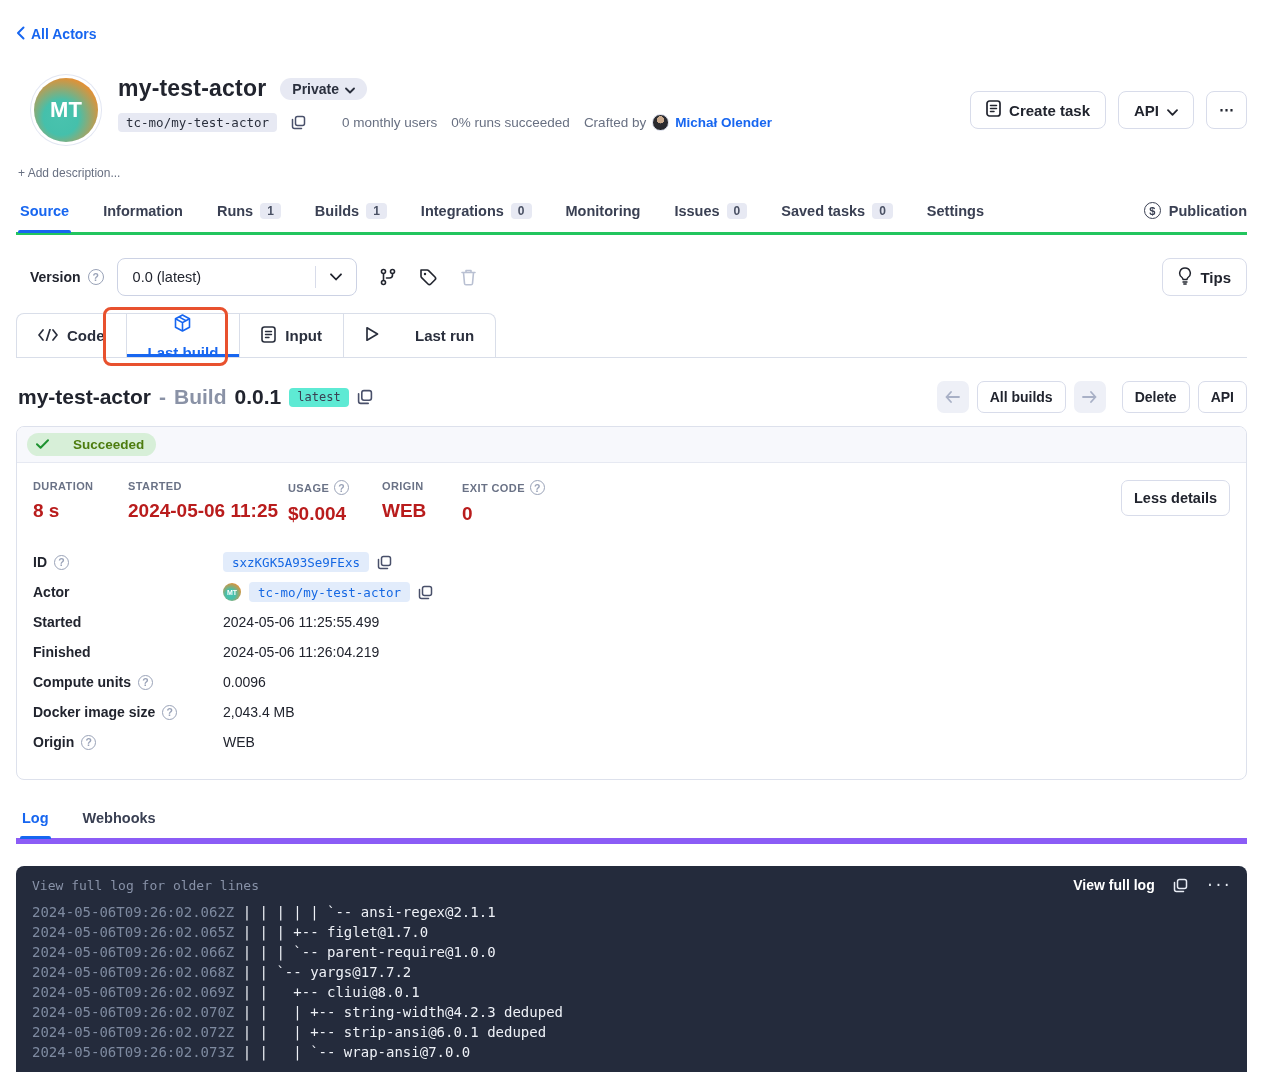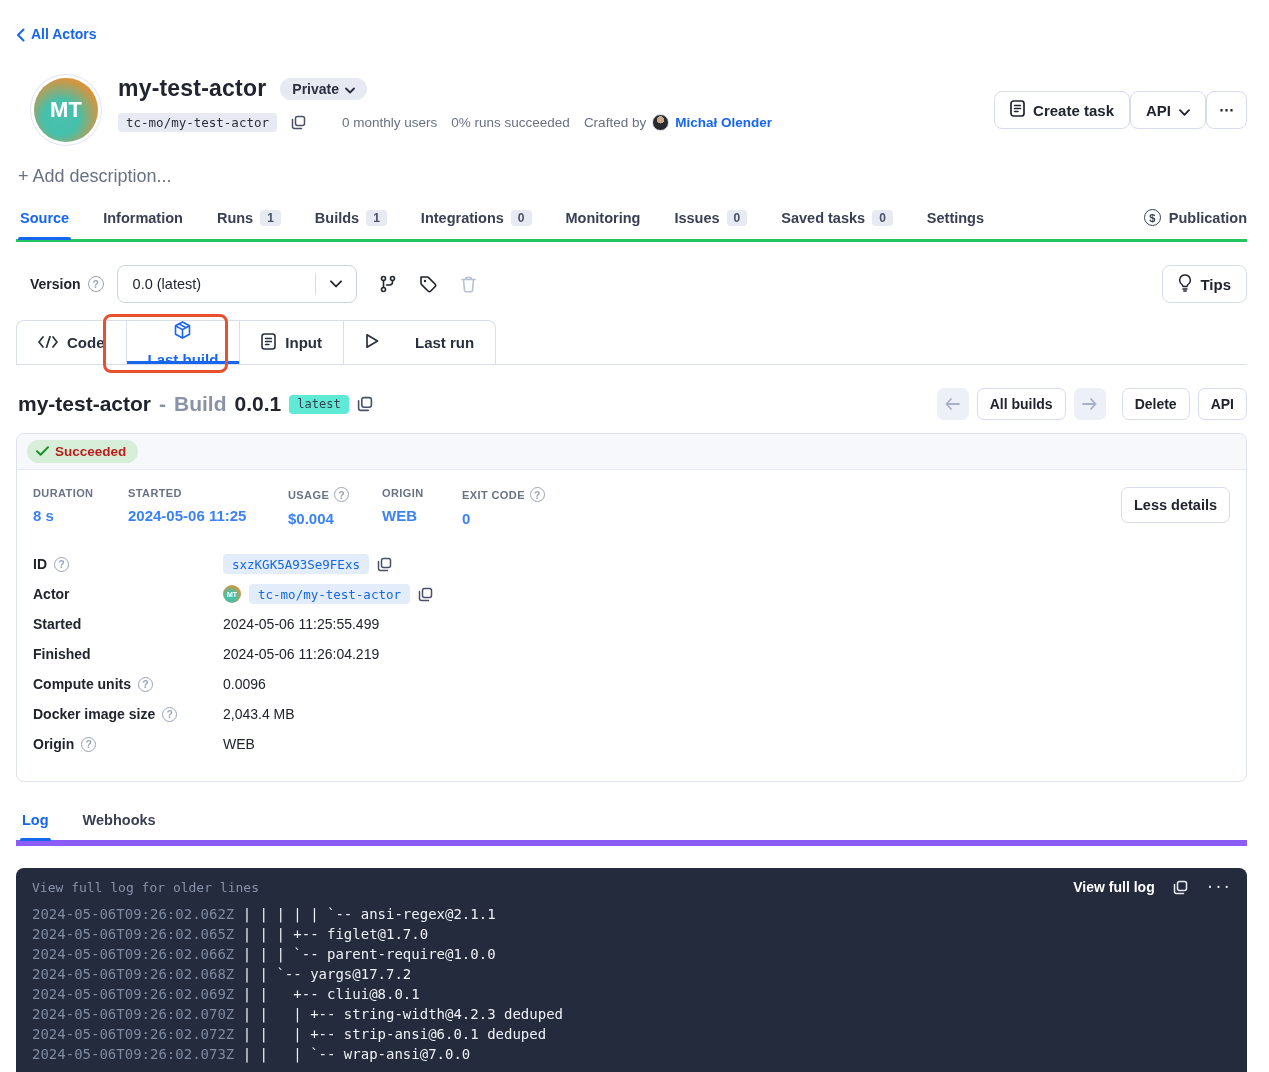--- a/index.html
+++ b/index.html
@@ -3,21 +3,21 @@
 <meta charset="utf-8">
 <style>
   * { margin:0; padding:0; box-sizing:border-box; }
   html,body { width:1269px; height:1072px; overflow:hidden; background:#fff;
     font-family:"Liberation Sans", sans-serif; color:#21242e; }
   .mono { font-family:"DejaVu Sans Mono", monospace; }
 
   .page { padding:0 22px 0 16px; }
 
   
-  .breadcrumb { display:flex; align-items:flex-end; gap:6px; padding-top:26px; color:#1766f0;
+  .breadcrumb { display:flex; align-items:flex-start; gap:6px; padding-top:26px; color:#1766f0;
     font-size:14px; font-weight:700; cursor:pointer; width:max-content; }
   .breadcrumb svg { display:block; }
 
   
   .header { display:flex; margin-top:33px; margin-left:14px; }
   .avatar-big { width:64px; height:64px; border-radius:50%;
     background:radial-gradient(circle at 42% 62%, #49c2ae 0%, #45c0ab 32%, #ef8d2c 78%, #ee821f 100%);
     color:#fff; font-weight:700; font-size:22px; display:flex; align-items:center; justify-content:center;
     box-shadow:0 0 0 3px #fff, 0 0 0 4px #e2e6f2; margin:3px 4px 0 4px; }
   .head-info { margin-left:16px; flex:1; }
@@ -28,27 +28,27 @@
   .meta-row { display:flex; align-items:center; gap:14px; margin-top:11px; font-size:13.5px; color:#687082; }
   .slug-pill { background:#e7e9f3; border-radius:4px; padding:2px 8px; font-size:12.5px; color:#2a2f3d; }
   .copy-icon { cursor:pointer; display:inline-flex; }
   .meta-sep { width:8px; }
   .crafted { display:flex; align-items:center; gap:6px; }
   .author-avatar { width:17px; height:17px; border-radius:50%;
     background:radial-gradient(circle at 50% 32%, #c9a98c 0%, #c9a98c 28%, #2c2c30 30%, #23252b 100%);
     border:1px solid #d7dbe8; }
   .author-link { color:#1766f0; font-weight:600; cursor:pointer; }
 
-  .head-actions { display:flex; gap:0; align-items:flex-start; padding-top:16px; }
+  .head-actions { display:flex; gap:12px; align-items:flex-start; padding-top:16px; }
   .btn { background:#fff; border:1px solid #d8dcea; border-radius:8px; height:38px; padding:0 15px;
     font-size:15px; font-weight:600; color:#21242e; display:inline-flex; align-items:center; gap:8px;
     cursor:pointer; font-family:inherit; }
   .btn-sm { height:32px; font-size:14px; padding:0 12px; border-radius:7px; }
 
-  .add-desc { margin-top:24px; margin-left:2px; color:#687082; font-size:18px; cursor:pointer; width:max-content; }
+  .add-desc { margin-top:24px; margin-left:2px; color:#687082; font-size:12px; cursor:pointer; width:max-content; }
 
   
   .tabs-wrap { display:flex; align-items:flex-end; justify-content:space-between;
     border-bottom:3px solid #22c55e; margin-top:17px; }
   .tabs { display:flex; gap:30px; margin-left:2px; }
   .tab { font-size:14.5px; font-weight:600; color:#3a4053; padding:6px 2px 13px; cursor:pointer;
     display:flex; align-items:center; gap:7px; position:relative; }
   .tab.active { color:#1766f0; }
   .tab.active::after { content:""; position:absolute; left:0; right:0; bottom:-1px; height:3px;
     background:#1766f0; border-radius:2px 2px 0 0; }
@@ -92,28 +92,28 @@
   .latest-badge { background:#5eead4; color:#3a4053; font-size:12px; border-radius:4px; padding:2.5px 8px;
     font-weight:500; }
   .build-actions { margin-left:auto; display:flex; gap:8px; align-items:center; }
   .nav-btn { width:32px; height:32px; border:none; border-radius:7px; background:#eef0f7; display:flex;
     align-items:center; justify-content:center; cursor:pointer; }
   .gap16 { width:0px; }
 
   
   .card { border:1px solid #dde1ec; border-radius:8px; margin-top:13px; overflow:hidden; }
   .card-strip { background:#f7f8fc; border-bottom:1px solid #e6e9f2; padding:6px 10px; }
-  .badge-green { background:#d7efd8; color:#b91c1c; font-size:13.5px; font-weight:600; border-radius:13px;
-    padding:4px 12px 4px 9px; display:inline-flex; align-items:center; gap:6px; }
+  .badge-green { background:#d7efd8; color:#4d7c0f; font-size:13.5px; font-weight:600; border-radius:13px;
+    padding:4px 12px 4px 9px; display:inline-flex; align-items:center; gap:24px; }
   .stats-row { display:flex; align-items:flex-start; padding:17px 16px 14px; }
   .stat { margin-right:0; }
   .stat-label { font-size:11px; font-weight:700; letter-spacing:.4px; color:#6a7286; display:flex;
     align-items:center; }
   .stat-label .help { width:15px; height:15px; margin-left:5px; }
-  .stat-value { font-size:15px; font-weight:700; margin-top:8px; color:#3b82f6; }
+  .stat-value { font-size:19px; font-weight:700; margin-top:8px; color:#b91c1c; }
   .less-details { margin-left:auto; }
   .details { padding:8px 16px 22px; }
   .detail-row { display:flex; align-items:center; height:30px; }
   .detail-label { width:190px; font-size:14px; font-weight:700; color:#21242e; display:flex; align-items:center; }
   .detail-label .help { width:15px; height:15px; }
   .detail-value { font-size:14px; color:#21242e; display:flex; align-items:center; gap:8px; }
   .pill-blue { background:#e2ecfb; color:#1668e3; border-radius:4px; padding:2.5px 9px; font-size:12.5px;
     cursor:pointer; }
   .avatar-mini { width:18px; height:18px; border-radius:50%; flex:none;
     background:radial-gradient(circle at 42% 62%, #49c2ae 0%, #45c0ab 30%, #ef8d2c 80%);

